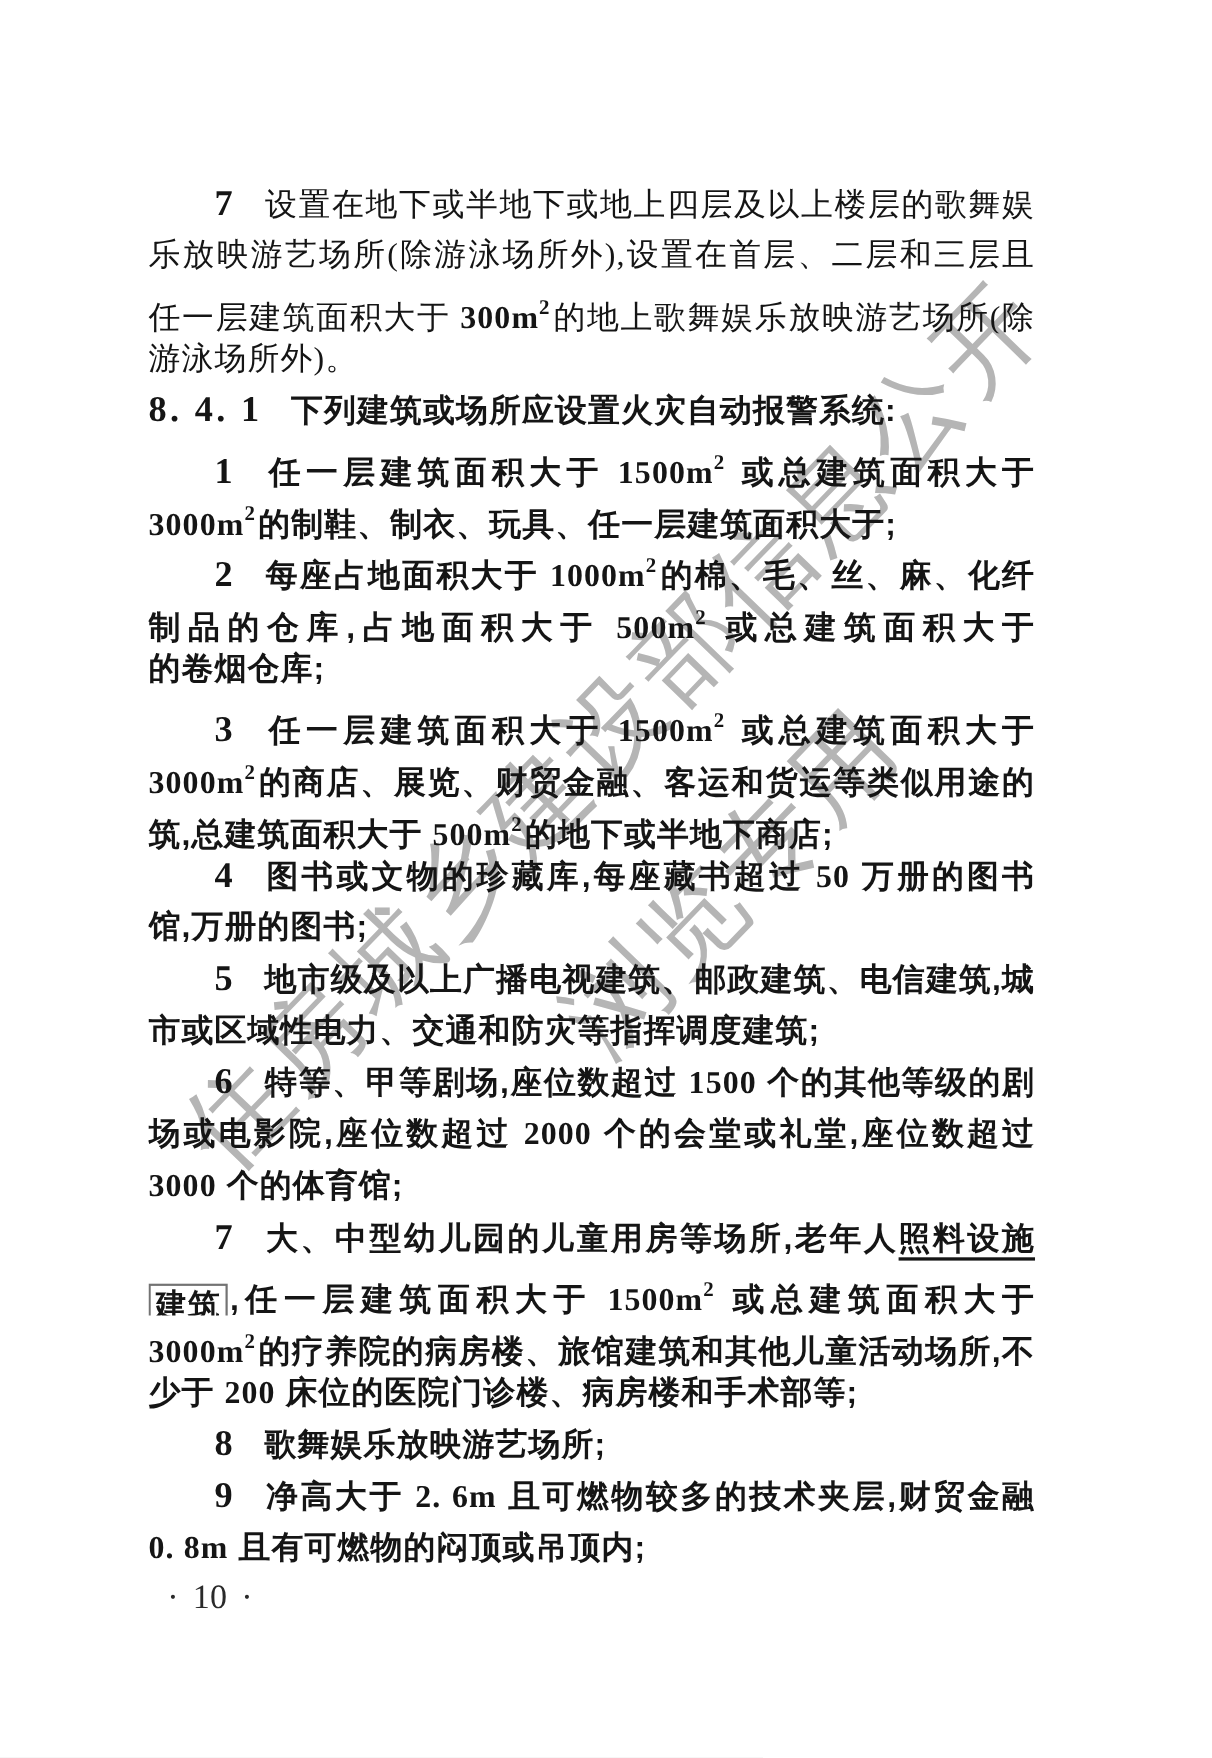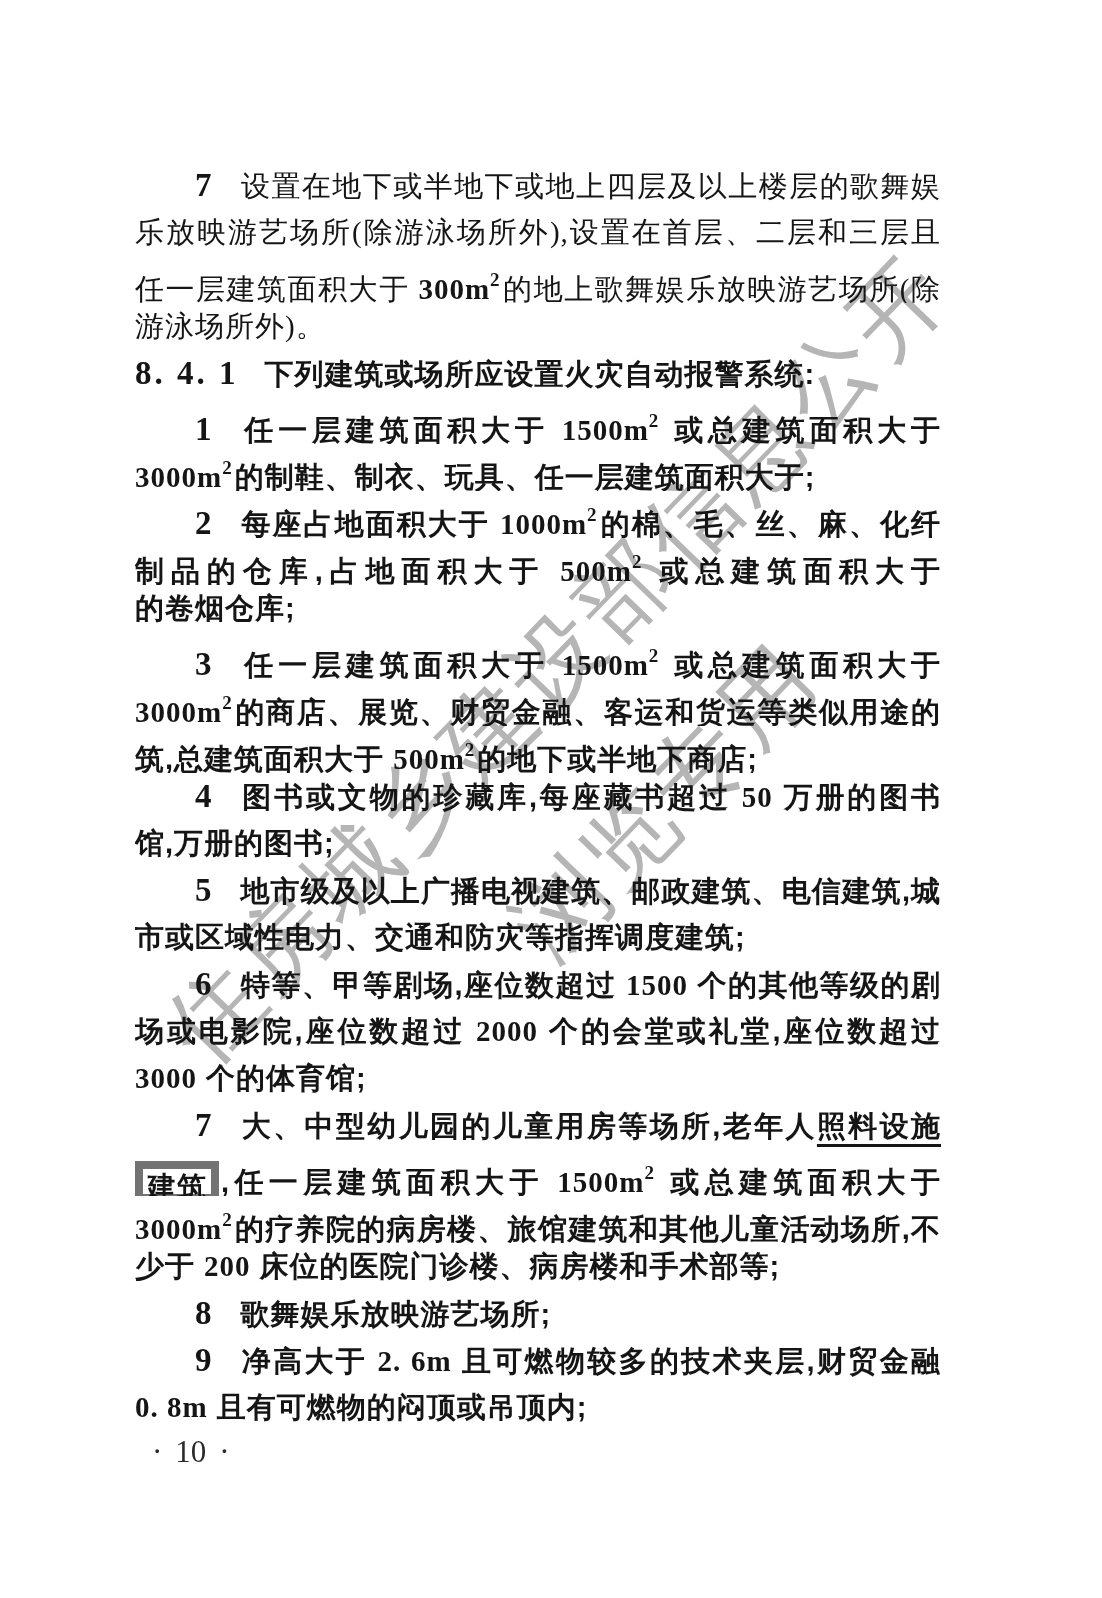--- a/index.html
+++ b/index.html
@@ -47,21 +47,21 @@
   }
   .seg-cn{}
   .seg-num{font-family:"Liberation Serif",serif;font-weight:700;font-size:29px;letter-spacing:1px;}
   .seg-sup{
     font-family:"Liberation Serif",serif;font-weight:700;
     font-size:19px;vertical-align:13px;letter-spacing:0;margin-right:3px;
   }
   .seg-u{text-decoration:underline;text-underline-offset:8px;text-decoration-thickness:2.5px;}
   .seg-box{
     display:inline-block;
-    border:8px solid #737373;
+    border:2px solid #737373;
     height:41px;line-height:37px;
     padding:0 4px;margin-right:2px;
     vertical-align:-5px;
     box-sizing:border-box;
   }
   
   .pagefoot{
     position:absolute;z-index:2;
     left:152px;top:1430px;height:44px;
     display:flex;align-items:center;gap:13px;

